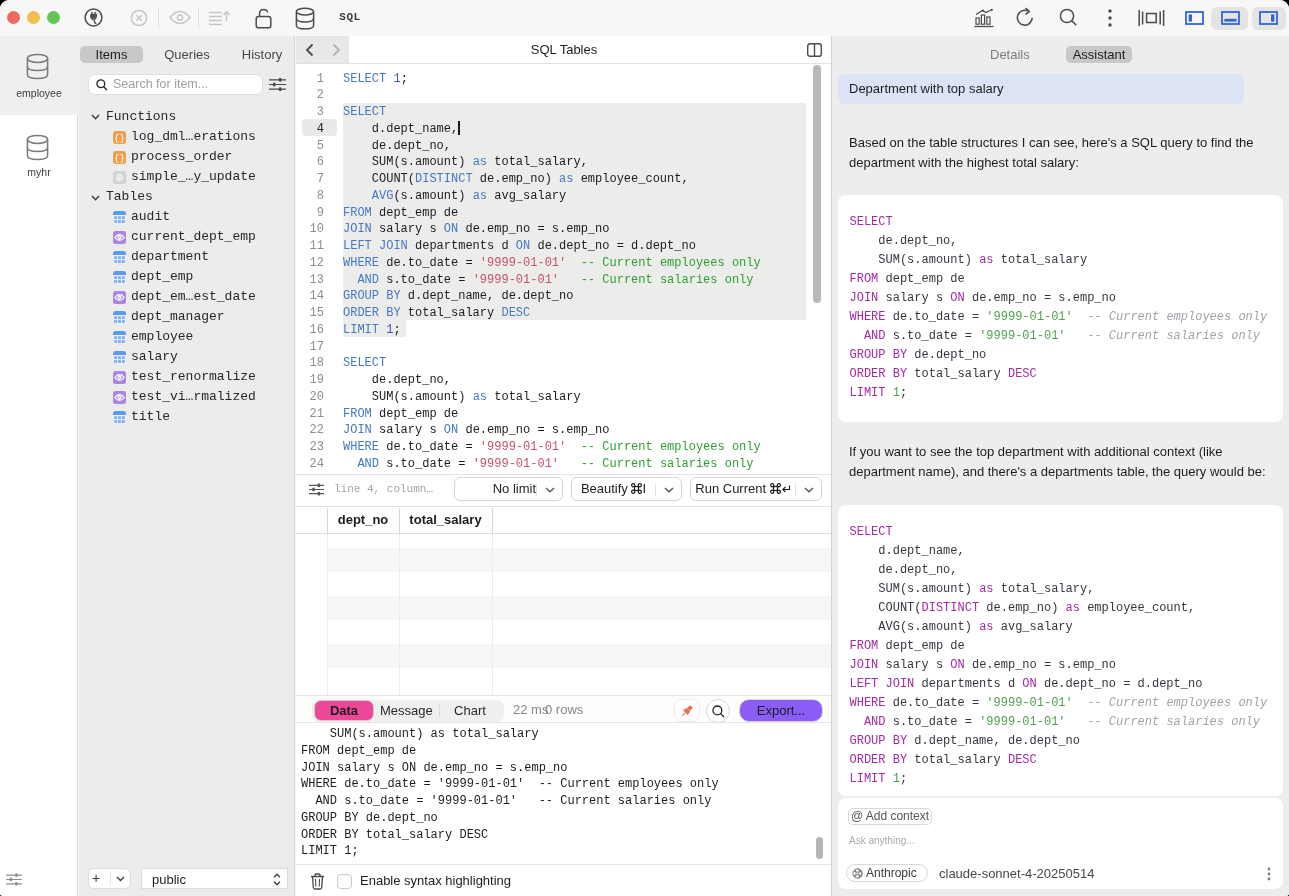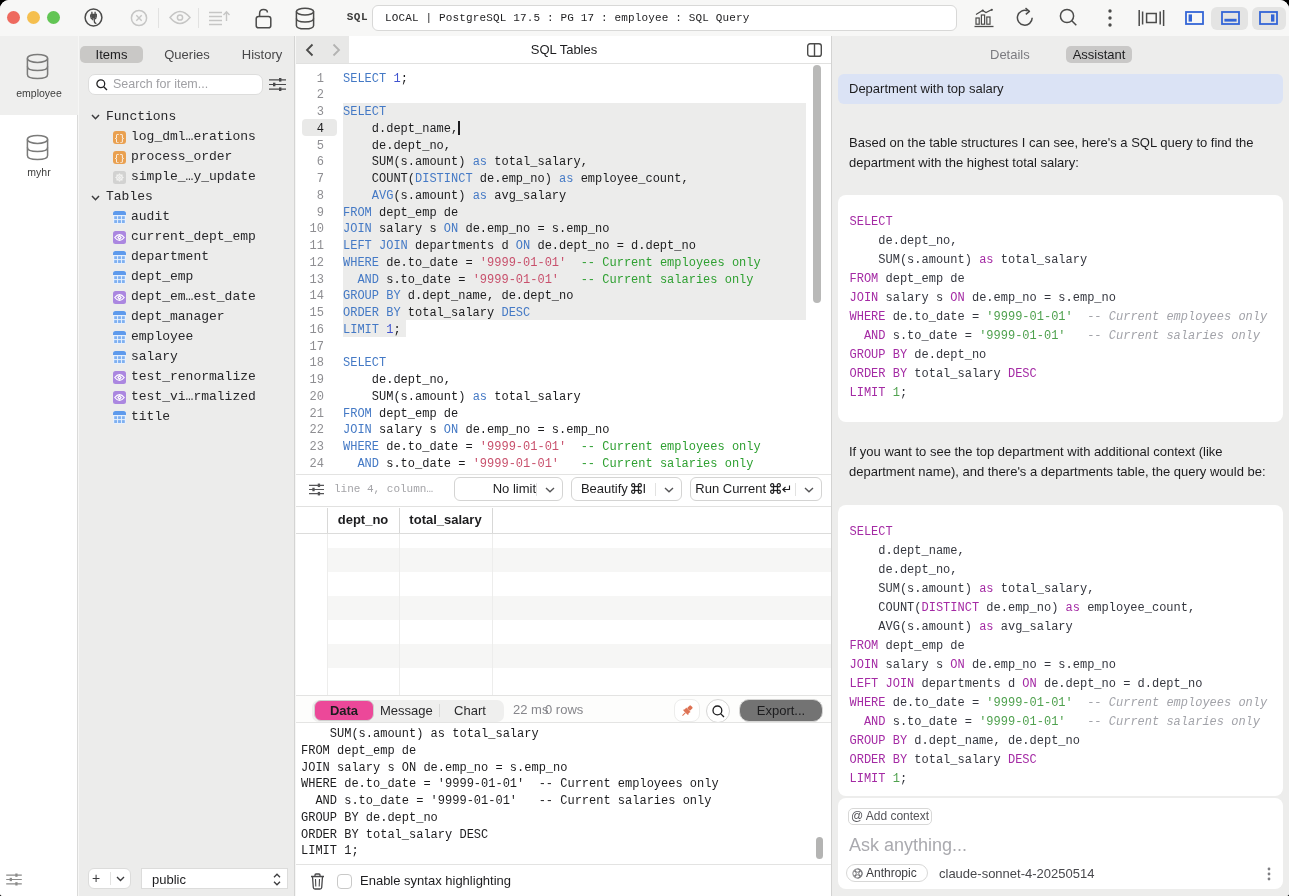--- a/index.html
+++ b/index.html
@@ -48,23 +48,22 @@
  <svg class="a" style="left:255px;top:8px" width="17" height="21" viewBox="0 0 17 21">
   <rect x="1.2" y="8.4" width="14.6" height="11.4" rx="2.4" fill="none" stroke="#4b4b4a" stroke-width="1.5"></rect>
   <path d="M4.6 8.4 L4.6 5.6 Q4.6 1.6 8.5 1.6 Q12.4 1.6 12.4 4.4" fill="none" stroke="#4b4b4a" stroke-width="1.5"></path>
  </svg>
 
  <svg class="a" style="left:294px;top:7px" width="22" height="23" viewBox="0 0 22 23">
   <ellipse cx="11" cy="4.6" rx="8.6" ry="3.4" fill="none" stroke="#4b4b4a" stroke-width="1.5"></ellipse>
   <path d="M2.4 4.6 L2.4 18.4 Q2.4 21.8 11 21.8 Q19.6 21.8 19.6 18.4 L19.6 4.6" fill="none" stroke="#4b4b4a" stroke-width="1.5"></path>
   <path d="M2.4 11.5 Q2.4 14.9 11 14.9 Q19.6 14.9 19.6 11.5" fill="none" stroke="#4b4b4a" stroke-width="1.5"></path>
  </svg>
- <div class="a mono" style="left:332px;top:11px;width:36px;text-align:right;font-size:11px;font-weight:bold;color:#3c3c3b;letter-spacing:.5px">SQL</div>
-
- <div class="a mono" style="left:372px;top:5px;width:585px;height:26px;background:#fff;border:1px solid #d8d8d7;border-radius:6px;font-size:11px;color:#1d1d1f;line-height:24px;padding-left:12px;letter-spacing:.15px">LOCAL | PostgreSQL 17.5 : PG 17 : employee : SQL Query</div>
+ <div class="a mono" style="left:332px;top:11px;width:36px;text-align:center;font-size:11px;font-weight:bold;color:#3c3c3b;letter-spacing:.5px">SQL</div>
+
 
  <svg class="a" style="left:973px;top:8px" width="22" height="20" viewBox="0 0 22 20">
   <path d="M1.5 18.5 H20.5" stroke="#4b4b4a" stroke-width="1.3"></path>
   <rect x="3" y="10" width="3.2" height="6.2" fill="none" stroke="#4b4b4a" stroke-width="1.2"></rect>
   <rect x="8.4" y="7" width="3.2" height="9.2" fill="none" stroke="#4b4b4a" stroke-width="1.2"></rect>
   <rect x="13.8" y="9" width="3.2" height="7.2" fill="none" stroke="#4b4b4a" stroke-width="1.2"></rect>
   <path d="M3 6.5 L9.5 2.5 L13 4.5 L19 1.5" stroke="#4b4b4a" stroke-width="1.2" fill="none"></path>
   <circle cx="9.8" cy="2.6" r="1.1" fill="#4b4b4a"></circle>
         <circle cx="18.8" cy="1.8" r="1.1" fill="#4b4b4a"></circle>
  </svg>
@@ -463,21 +462,21 @@
             <path d="M3.8 5.1 L10.2 5.1 L9.4 8 L4.6 8 Z"></path>
             <rect x="3.6" y="7.6" width="6.8" height="1.6" rx="0.8"></rect>
             <rect x="6.5" y="9.2" width="1" height="4.2"></rect>
           </g>
   </svg>
   <div class="a" style="left:410px;top:3px;width:24px;height:24px;background:#fff;border:1px solid #d6d6d5;border-radius:50%"></div>
   <svg class="a" style="left:416px;top:9px" width="13" height="13" viewBox="0 0 13 13">
           <circle cx="5.4" cy="5.4" r="4.4" fill="none" stroke="#1d1d1f" stroke-width="1.3"></circle>
           <path d="M8.6 8.6 L12 12" stroke="#1d1d1f" stroke-width="1.3"></path>
         </svg>
-  <div class="a" style="left:443px;top:3px;width:84px;height:23px;background:#737373;border:1px solid #d6d6d5;border-radius:10px;text-align:center;font-size:13px;color:#1d1d1f;line-height:21px">Export...</div>
+  <div class="a" style="left:443px;top:3px;width:84px;height:23px;background:#8b5cf6;border:1px solid #d6d6d5;border-radius:10px;text-align:center;font-size:13px;color:#1d1d1f;line-height:21px">Export...</div>
  </div>
 
  <div class="a" style="left:0;top:686px;width:535px;height:142px;border-top:1px solid #e4e4e3;background:#fff;overflow:hidden">
   <pre class="a" style="left:5px;top:3px;font-size:12px;line-height:16.75px;color:#1c1c1e">    SUM(s.amount) as total_salary
 FROM dept_emp de
 JOIN salary s ON de.emp_no = s.emp_no
 WHERE de.to_date = '9999-01-01'  -- Current employees only
   AND s.to_date = '9999-01-01'   -- Current salaries only
 GROUP BY de.dept_no
 ORDER BY total_salary DESC
@@ -493,21 +492,21 @@
   </svg>
   <div class="a" style="left:41px;top:9px;width:15px;height:15px;background:#fff;border:1.5px solid #c9c9c8;border-radius:4px"></div>
   <div class="a" style="left:64px;top:0;font-size:13px;color:#1d1d1f;line-height:32px">Enable syntax highlighting</div>
  </div>
 </div>
 
 <div class="a" id="right" style="left:831px;top:36px;width:458px;height:860px;background:#ededec;border-left:1px solid #d3d3d2">
  <div class="a" style="left:158px;top:11px;width:64px;font-size:13px;color:#7b7b80">Details</div>
  <div class="a" style="left:234px;top:10px;width:66px;height:17px;background:#c9c8c7;border-radius:5px"></div>
  <div class="a" style="left:234px;top:11px;width:66px;text-align:center;font-size:13px;color:#1d1d1f">Assistant</div>
- <div class="a" style="left:6px;top:38px;width:445px;height:30px;background:#dbe3f5;border-radius:6px;font-size:13px;color:#1d1d1f;line-height:30px;padding-left:11px">Department with top salary</div>
+ <div class="a" style="left:6px;top:38px;width:406px;height:30px;background:#dbe3f5;border-radius:6px;font-size:13px;color:#1d1d1f;line-height:30px;padding-left:11px">Department with top salary</div>
  <div class="a" style="left:17px;top:97px;font-size:13px;color:#1d1d1f;line-height:19.5px">Based on the table structures I can see, here's a SQL query to find the<br>department with the highest total salary:</div>
 
  <div class="a" style="left:6px;top:159px;width:445px;height:227px;background:#fff;border-radius:8px">
   <pre class="a" style="left:11.5px;top:17.8px;font-size:12px;line-height:19.05px;color:#35373f"><span class="K">SELECT</span>
     de.dept_no,
     SUM(s.amount) <span class="K">as</span> total_salary
 <span class="K">FROM</span> dept_emp de
 <span class="K">JOIN</span> salary s <span class="K">ON</span> de.emp_no = s.emp_no
 <span class="K">WHERE</span> de.to_date = <span class="S">'9999-01-01'</span>  <span class="C">-- Current employees only</span>
   <span class="K">AND</span> s.to_date = <span class="S">'9999-01-01'</span>   <span class="C">-- Current salaries only</span>
@@ -529,21 +528,21 @@
 <span class="K">LEFT JOIN</span> departments d <span class="K">ON</span> de.dept_no = d.dept_no
 <span class="K">WHERE</span> de.to_date = <span class="S">'9999-01-01'</span>  <span class="C">-- Current employees only</span>
   <span class="K">AND</span> s.to_date = <span class="S">'9999-01-01'</span>   <span class="C">-- Current salaries only</span>
 <span class="K">GROUP BY</span> d.dept_name, de.dept_no
 <span class="K">ORDER BY</span> total_salary <span class="K">DESC</span>
 <span class="K">LIMIT</span> <span class="S">1</span>;</pre>
  </div>
 
  <div class="a" style="left:6px;top:762px;width:445px;height:91px;background:#fff;border-radius:8px">
   <div class="a" style="left:10px;top:10px;width:84px;height:17px;border:1px solid #d8d8d7;border-radius:5px;font-size:12px;color:#55555a;text-align:center;line-height:15px">@ Add context</div>
-  <div class="a" style="left:11px;top:37px;font-size:18px;color:#aaaaaf">Ask anything...</div>
+  <div class="a" style="left:11px;top:37px;font-size:10px;color:#aaaaaf">Ask anything...</div>
   <div class="a" style="left:8px;top:66px;width:82px;height:18px;border:1px solid #d8d8d7;border-radius:9px"></div>
   <svg class="a" style="left:14px;top:70px" width="11" height="11" viewBox="0 0 11 11">
    <g fill="none" stroke="#6e6e72" stroke-width="0.9">
     <circle cx="5.5" cy="5.5" r="4.6"></circle>
     <path d="M5.5 0.9 A4.6 4.6 0 0 1 5.5 10.1 M1.6 3 Q5.5 5.5 9.4 3 M1.6 8 Q5.5 5.5 9.4 8 M3 1.6 Q5.5 5.5 3 9.4 M8 1.6 Q5.5 5.5 8 9.4"></path>
    </g>
   </svg>
   <div class="a" style="left:28px;top:68px;font-size:12px;color:#3c3c40">Anthropic</div>
   <div class="a" style="left:101px;top:68px;font-size:13px;color:#48484c">claude-sonnet-4-20250514</div>
   <svg class="a" style="left:429px;top:69px" width="4" height="14" viewBox="0 0 4 14">

